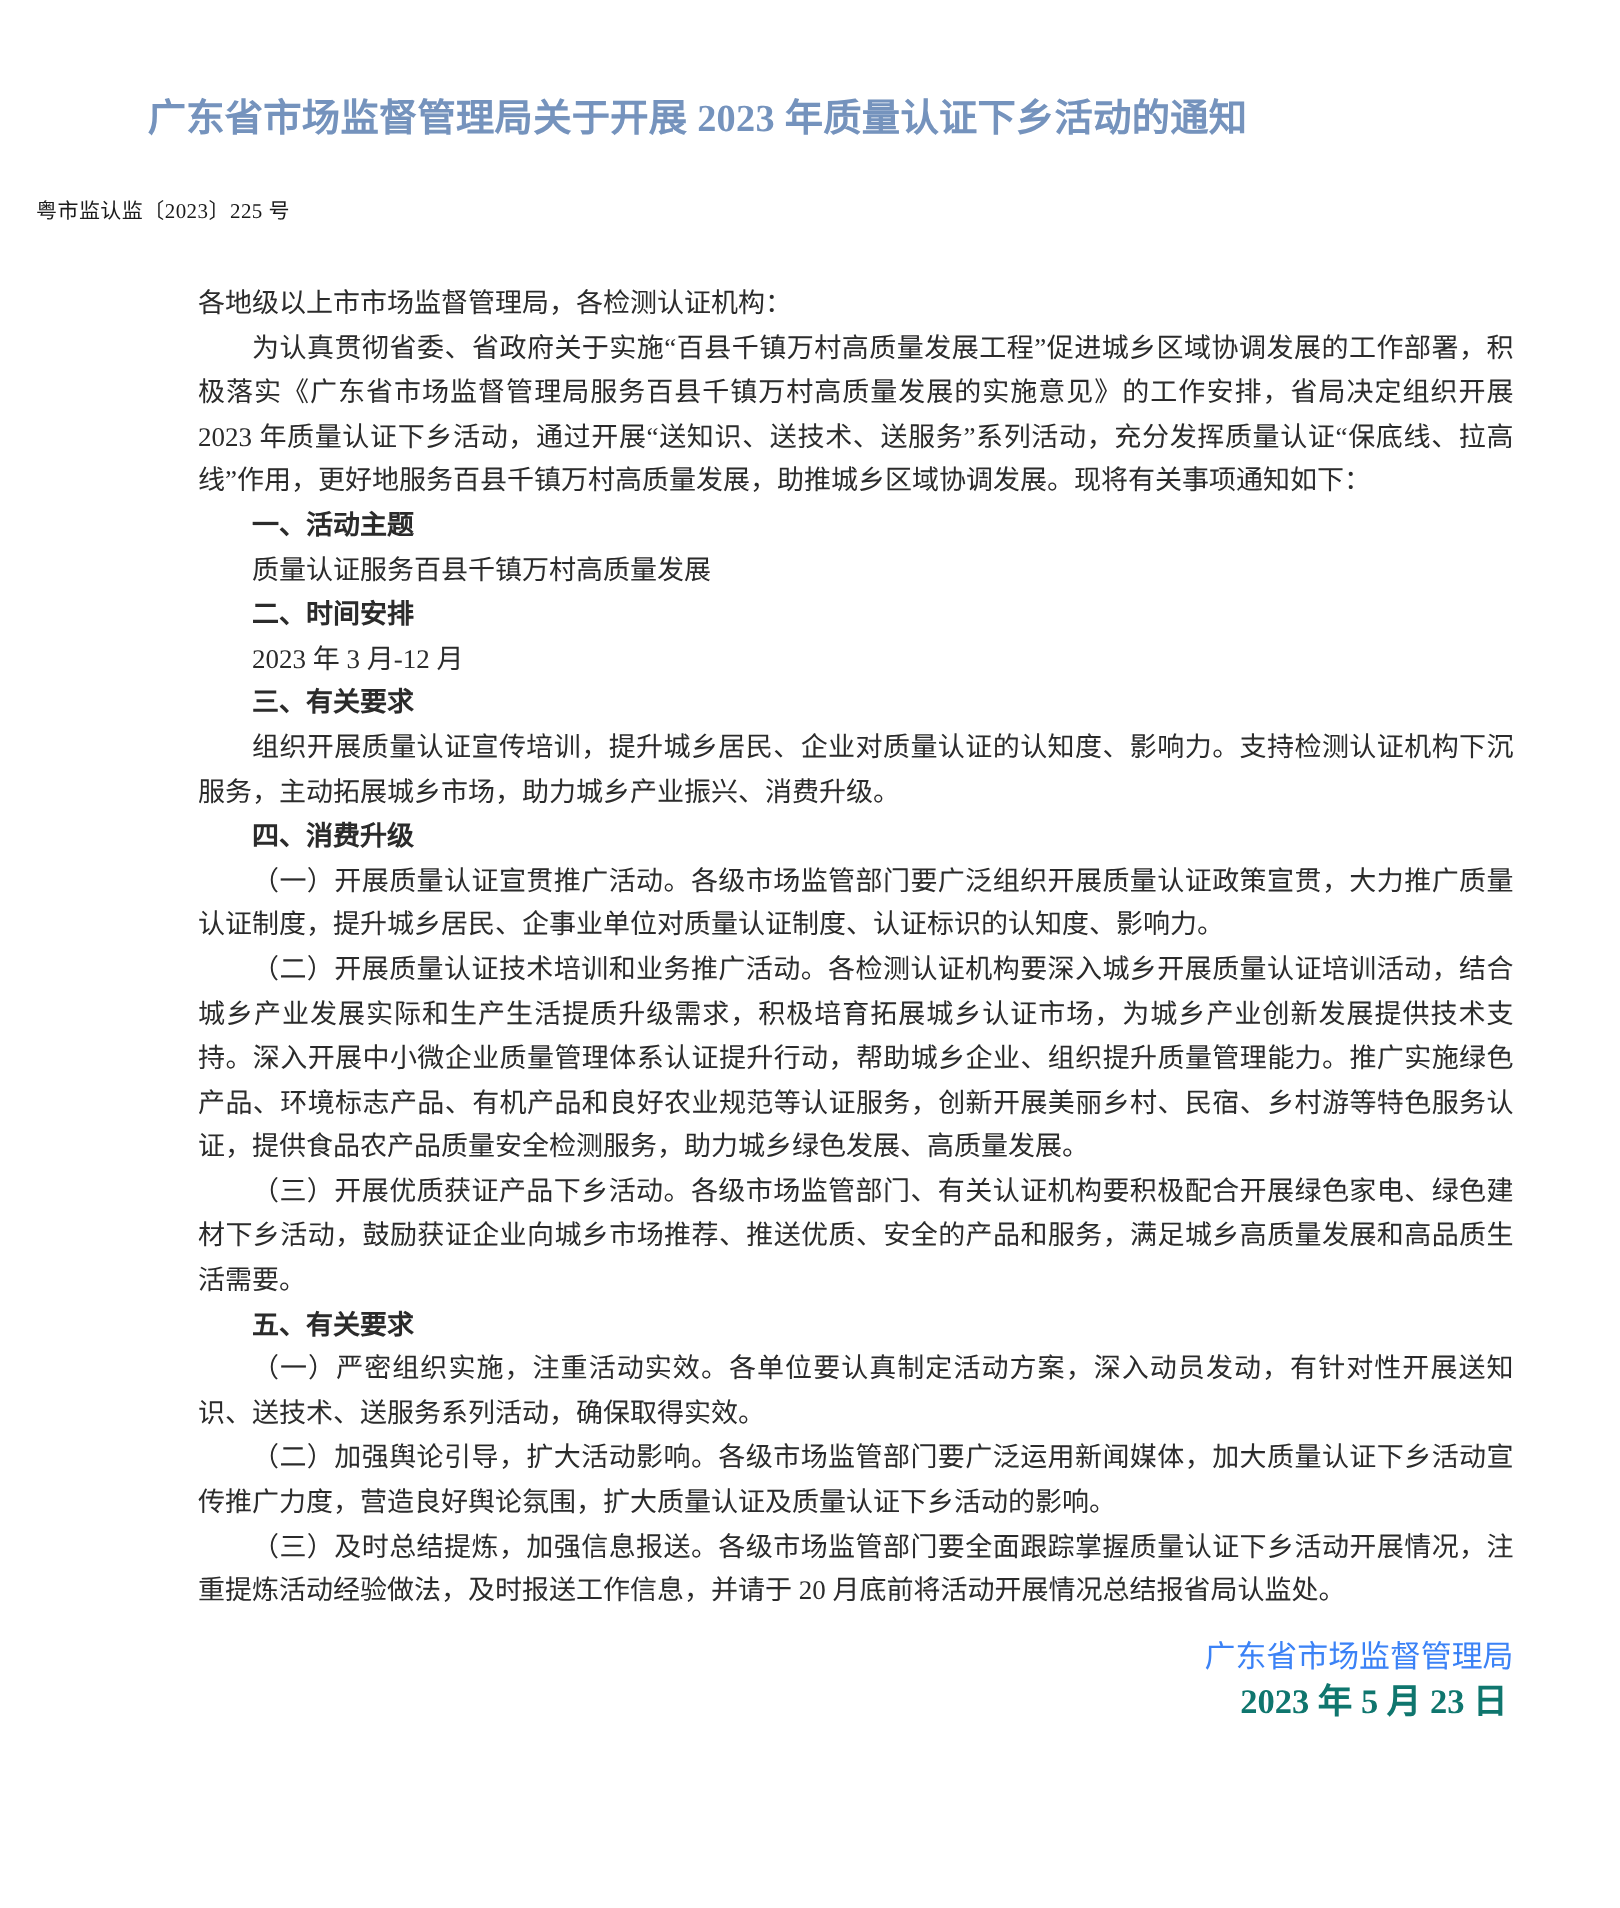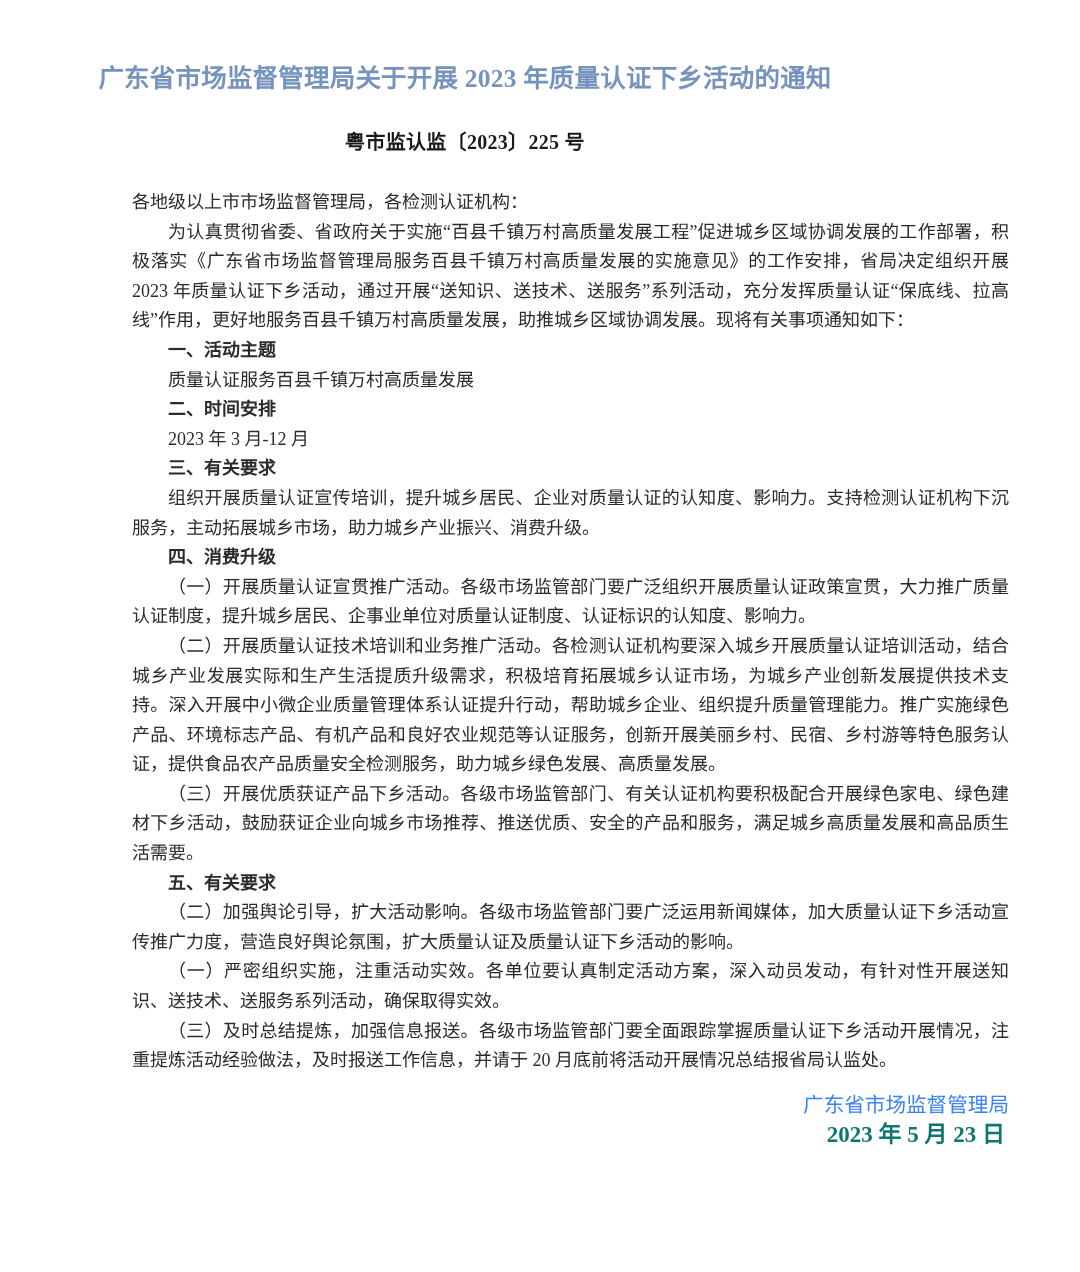--- a/index.html
+++ b/index.html
@@ -34,24 +34,23 @@
     font-size: 25.5px;
     font-weight: bold;
     letter-spacing: 0.2px;
     line-height: 34px;
     margin: 0;
     padding-top: 62px;
     white-space: nowrap;
   }
 
   .doc-number {
-    text-align: center;
     color: #1a1a1a;
-    font-size: 20px;
-    font-weight: bold;
+    font-size: 14px;
+    font-weight: normal;
     line-height: 28px;
     margin: 0;
     padding-top: 32px;
     letter-spacing: 0.3px;
   }
 
   
   .body-wrap {
     margin: 0;
     padding: 0 95px 0 108px;
@@ -137,22 +136,22 @@
 
     <p class="section-head">三、有关要求</p>
     <p class="para">组织开展质量认证宣传培训，提升城乡居民、企业对质量认证的认知度、影响力。支持检测认证机构下沉服务，主动拓展城乡市场，助力城乡产业振兴、消费升级。</p>
 
     <p class="section-head">四、消费升级</p>
     <p class="para">（一）开展质量认证宣贯推广活动。各级市场监管部门要广泛组织开展质量认证政策宣贯，大力推广质量认证制度，提升城乡居民、企事业单位对质量认证制度、认证标识的认知度、影响力。</p>
     <p class="para">（二）开展质量认证技术培训和业务推广活动。各检测认证机构要深入城乡开展质量认证培训活动，结合城乡产业发展实际和生产生活提质升级需求，积极培育拓展城乡认证市场，为城乡产业创新发展提供技术支持。深入开展中小微企业质量管理体系认证提升行动，帮助城乡企业、组织提升质量管理能力。推广实施绿色产品、环境标志产品、有机产品和良好农业规范等认证服务，创新开展美丽乡村、民宿、乡村游等特色服务认证，提供食品农产品质量安全检测服务，助力城乡绿色发展、高质量发展。</p>
     <p class="para">（三）开展优质获证产品下乡活动。各级市场监管部门、有关认证机构要积极配合开展绿色家电、绿色建材下乡活动，鼓励获证企业向城乡市场推荐、推送优质、安全的产品和服务，满足城乡高质量发展和高品质生活需要。</p>
 
     <p class="section-head">五、有关要求</p>
+    <p class="para">（一）严密组织实施，注重活动实效。各单位要认真制定活动方案，深入动员发动，有针对性开展送知识、送技术、送服务系列活动，确保取得实效。</p>
     <p class="para">（二）加强舆论引导，扩大活动影响。各级市场监管部门要广泛运用新闻媒体，加大质量认证下乡活动宣传推广力度，营造良好舆论氛围，扩大质量认证及质量认证下乡活动的影响。</p>
-    <p class="para">（一）严密组织实施，注重活动实效。各单位要认真制定活动方案，深入动员发动，有针对性开展送知识、送技术、送服务系列活动，确保取得实效。</p>
     <p class="para">（三）及时总结提炼，加强信息报送。各级市场监管部门要全面跟踪掌握质量认证下乡活动开展情况，注重提炼活动经验做法，及时报送工作信息，并请于 20 月底前将活动开展情况总结报省局认监处。</p>
 
   </div>
 
   <div class="sign-block">
     <div class="sign-org">广东省市场监督管理局</div>
     <div class="sign-date">2023 年 5 月 23 日</div>
   </div>
 
 </div>

